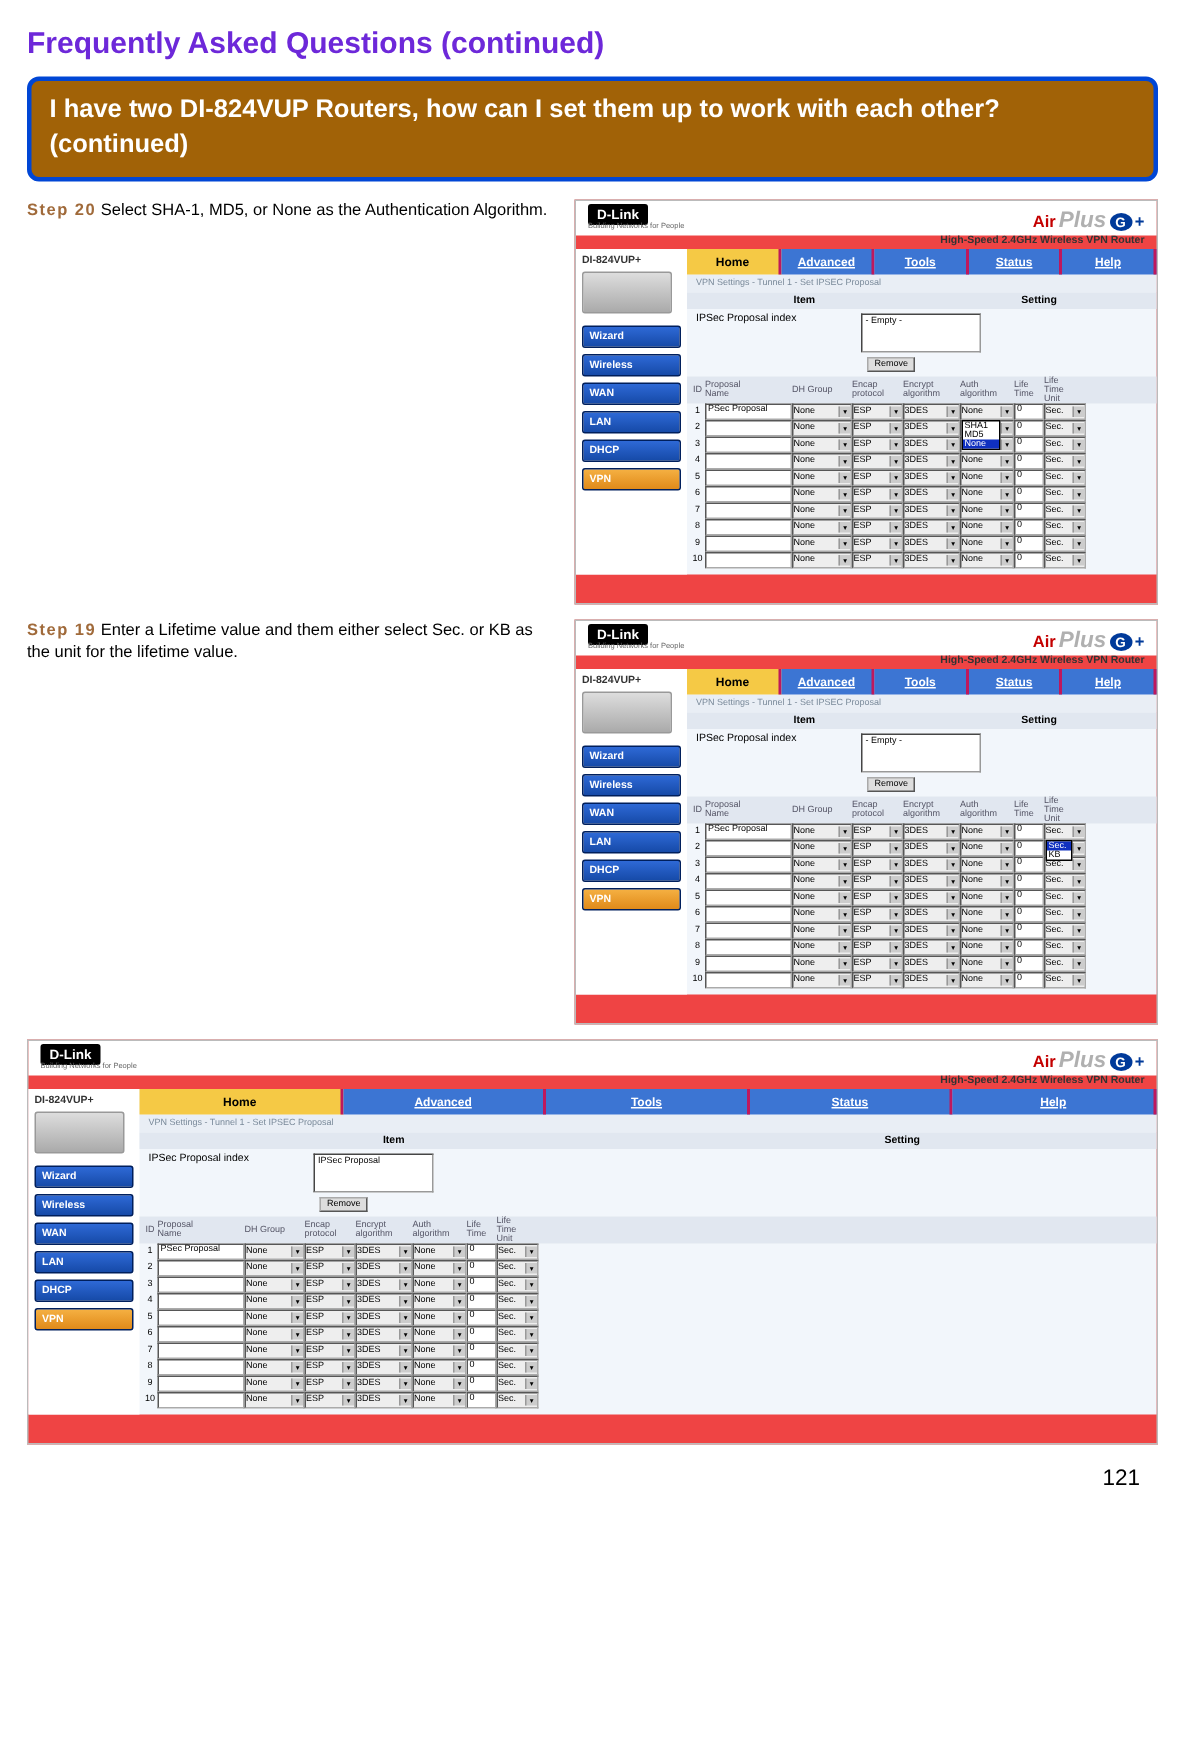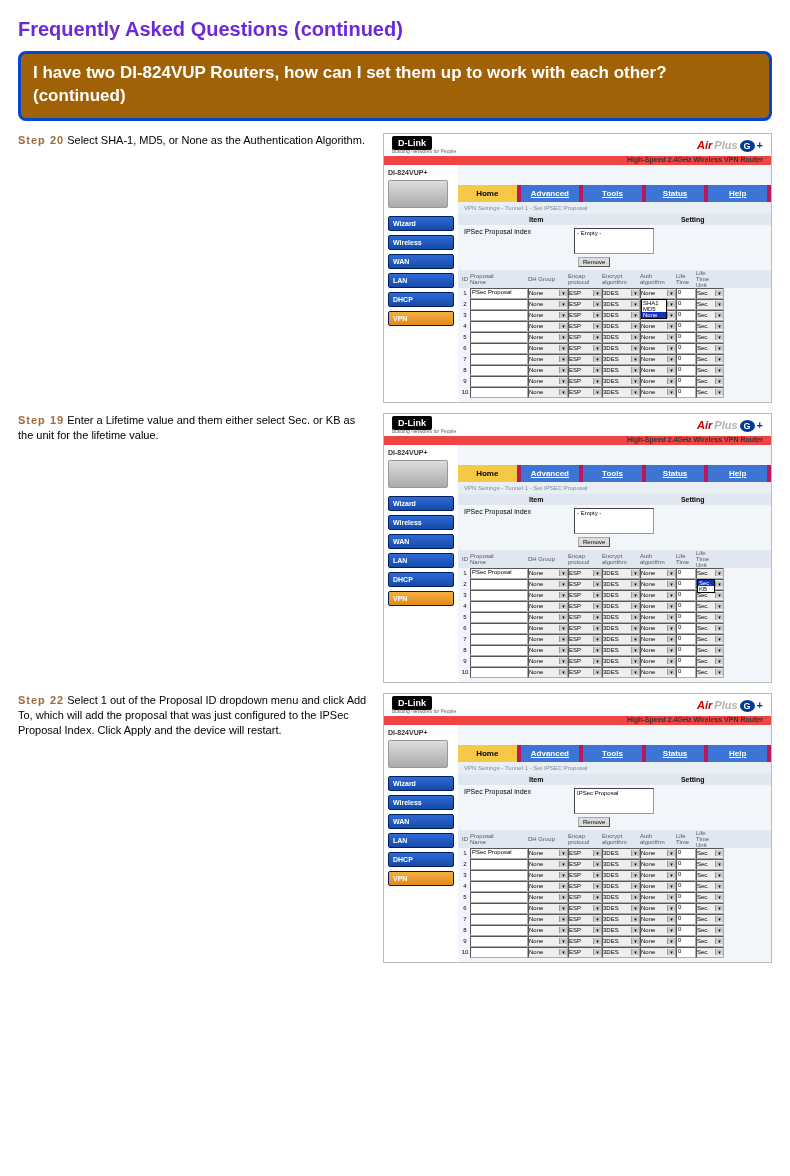--- a/index.html
+++ b/index.html
@@ -9,35 +9,35 @@
   .question-box { border: 3px solid #0046d5; border-radius: 8px; background: #a16207; color: #fff; padding: 8px 12px 10px 12px; font-size: 17px; font-weight: bold; line-height: 1.35; margin-bottom: 12px; }
   .row { display: flex; gap: 10px; margin-bottom: 10px; }
   .steptext { flex: 0 0 355px; font-size: 11px; line-height: 1.35; }
   .step-label { color: #a06a3a; font-weight: bold; letter-spacing: 1px; }
   .shot { flex: 1; border: 1px solid #bbb; background: #ef4444; font-size: 8px; min-height: 270px; }
   
   .topbar { display: flex; align-items: center; justify-content: space-between; padding: 4px 8px 2px 8px; background: #fff; }
   .dlink-logo { font-weight: bold; background: #000; color: #fff; padding: 2px 6px; border-radius: 2px; font-size: 9px; }
   .dlink-sub { font-size: 5px; color: #666; }
   .airplus { display: flex; align-items: baseline; gap: 2px; }
-  .airplus .air { color: #c40000; font-style: italic; font-weight: bold; font-size: 11px; }
-  .airplus .plus { color: #b0b0b0; font-style: italic; font-weight: bold; font-size: 11px; text-align: right; }
+  .airplus .air { color: #c40000; font-weight: bold; font-size: 11px; }
+  .airplus .plus { color: #b0b0b0; font-style: italic; font-weight: bold; font-size: 15px; text-align: right; }
   .airplus .g { background: #003a9a; color: #fff; font-weight: bold; border-radius: 50%; padding: 1px 4px; font-size: 9px; }
   .airplus .pl { color: #003a9a; font-weight: bold; font-size: 11px; }
   .subtitle { text-align: right; font-size: 7px; font-weight: bold; padding: 0 8px 2px 0; color: #333; }
   .body-area { display: flex; background: #f2f6fb; }
   .leftcol { flex: 0 0 74px; background: #fff; padding: 4px 4px; }
   .model { font-size: 7px; font-weight: bold; margin-bottom: 4px; color: #333; }
   .routerimg { width: 60px; height: 28px; background: linear-gradient(#ddd,#aaa); border: 1px solid #999; border-radius: 2px; margin-bottom: 8px; }
   .nav-btn { color: #fff; font-size: 7px; font-weight: bold; padding: 3px 4px; margin-bottom: 4px; border: 1px solid #001f5c; border-radius: 2px; text-align: left; }
   .nav-blue { background: linear-gradient(#2e69d6,#164aa8); }
   .nav-orange { background: linear-gradient(#f5b042,#e08a1a); }
   .rightpane { flex: 1; padding: 0 0 4px 0; }
   .tabs { display: flex; }
-  .tab { flex: 1; font-size: 8px; font-weight: bold; padding: 4px 0; text-align: center; color: #fff; border-right: 4px solid #be185d; margin-top: 20px; }
+  .tab { flex: 1; font-size: 8px; font-weight: bold; padding: 4px 0; text-align: center; color: #fff; border-right: 2px solid #be185d; }
   .tab-active { background: #f5c945; color: #000; }
   .tab-inactive { background: #3c75d3; text-decoration: underline; }
   .breadcrumb { font-size: 6px; color: #7a8a9a; padding: 3px 6px; background: #e9eef5; }
   .section-head { display: flex; background: #e1e7f0; font-weight: bold; font-size: 7px; }
   .section-head .c1 { flex: 1; text-align: center; padding: 2px; }
   .section-head .c2 { flex: 1; text-align: center; padding: 2px; }
   .index-row { display: flex; align-items: flex-start; padding: 3px 6px; font-size: 7px; }
   .index-row .lbl { flex: 0 0 110px; }
   .index-row .box { width: 80px; height: 26px; border: 1px inset #999; background: #fff; padding: 1px 2px; font-size: 6px; position: relative; }
   .remove-btn { display: inline-block; background: #ddd; border: 1px outset #aaa; font-size: 6px; padding: 1px 4px; margin: 3px 0 0 4px; }
@@ -965,23 +965,20 @@
                   <span class="arr">▾</span>
                 </div>
               </div>
             </div>
           </div>
         </div>
       </div>
   </div>
 
   <div class="row">
-    <div class="steptext">
-      <span class="step-label">Step 22</span><span> Select 1 out of the Proposal ID dropdown menu and click Add To, which will add the proposal that was just configured to the IPSec Proposal Index. Click Apply and the device will restart.</span>
-    </div>
     <div class="shot" id="shot3">
         <div class="topbar">
           <div><span class="dlink-logo">D-Link</span><div class="dlink-sub">Building Networks for People</div></div>
           <div class="airplus">
             <span class="air">Air</span>
             <span class="plus">Plus</span>
             <span class="g">G</span>
             <span class="pl">+</span>
           </div>
         </div>
@@ -1412,13 +1409,14 @@
                   <span>Sec.</span>
                   <span class="arr">▾</span>
                 </div>
               </div>
             </div>
           </div>
         </div>
       </div>
   </div>
 
+  <div class="page-num">121</div>
 </div>
 
 </body></html>

